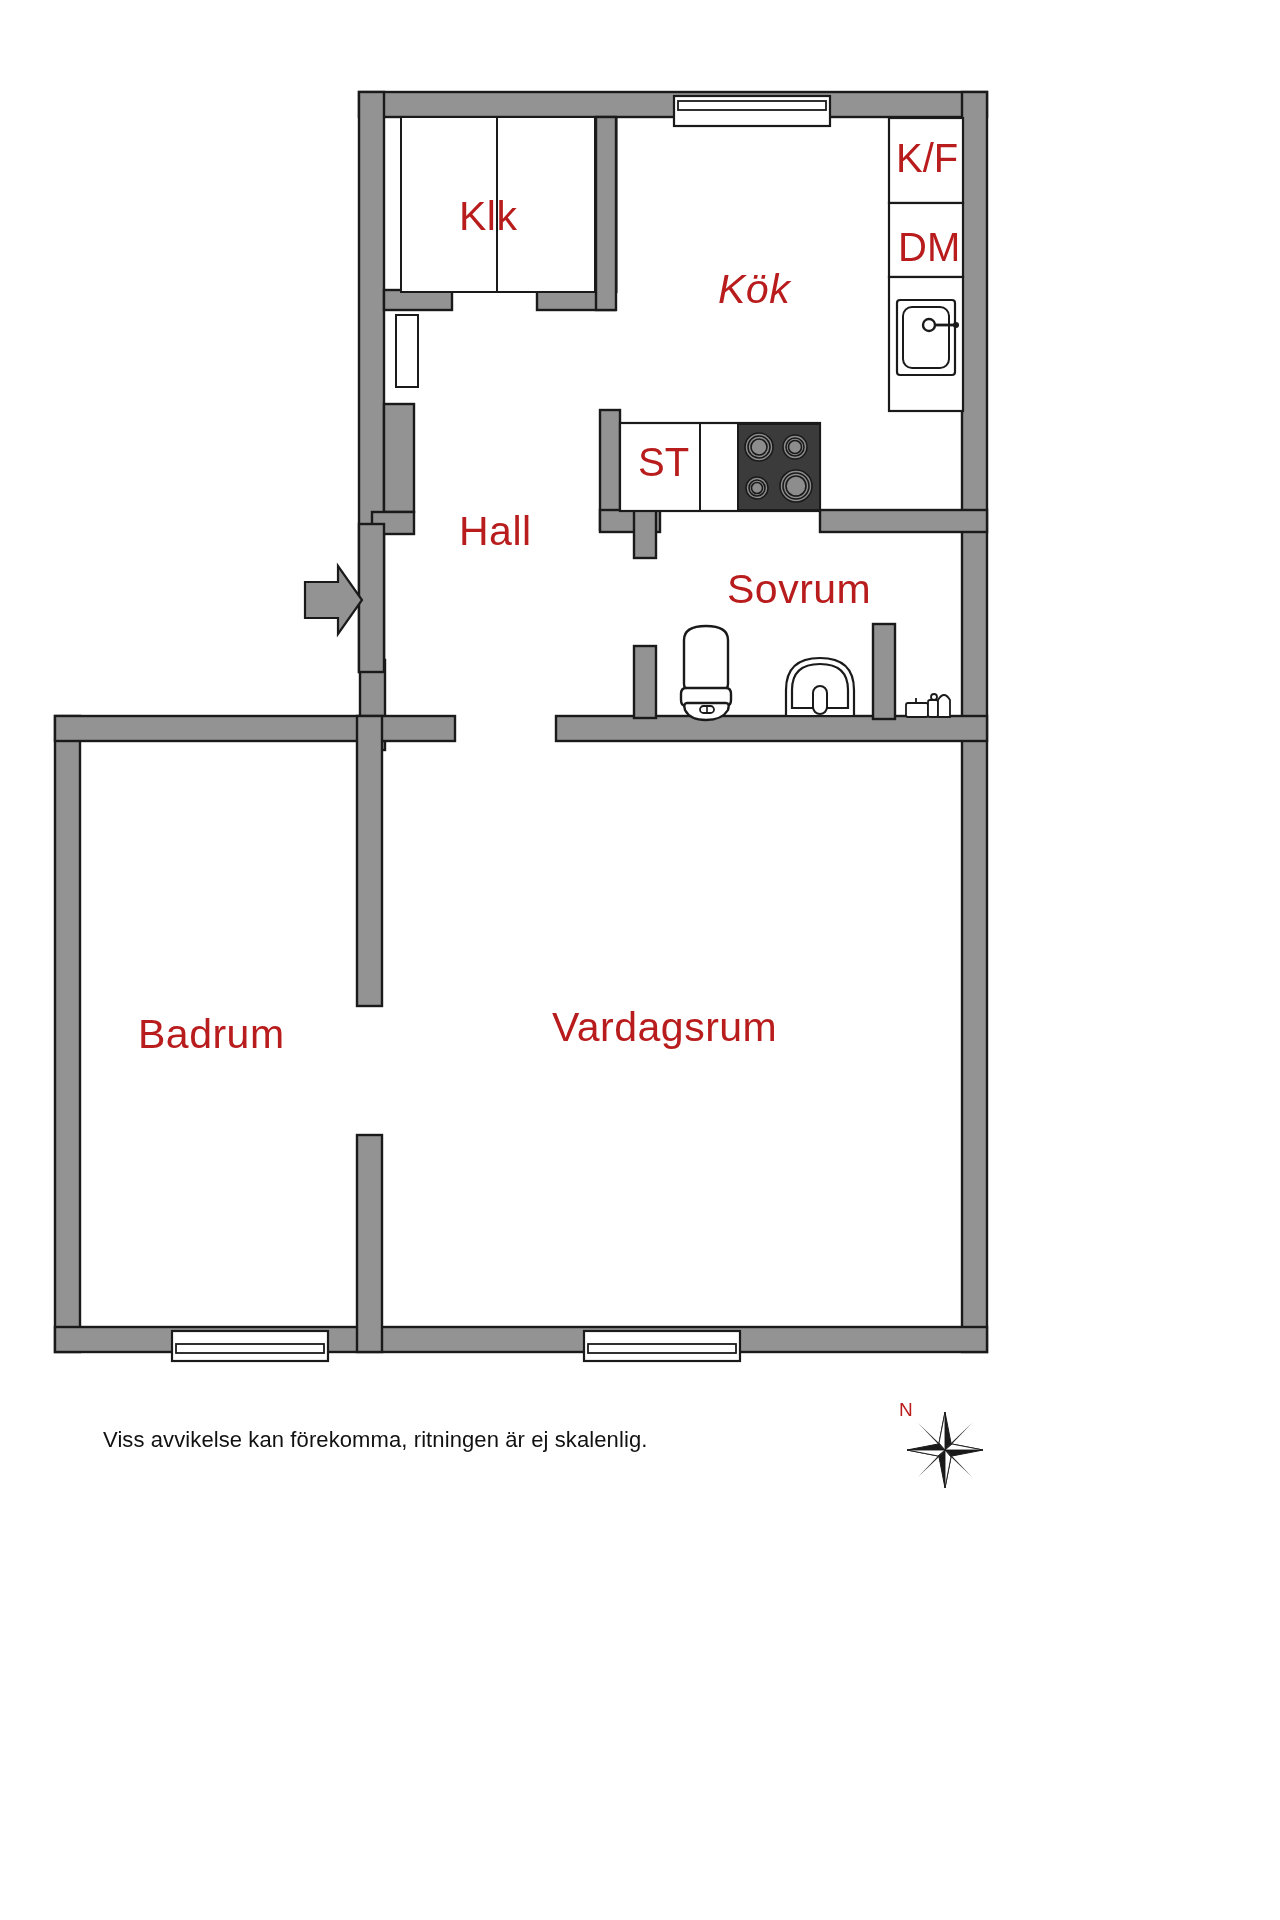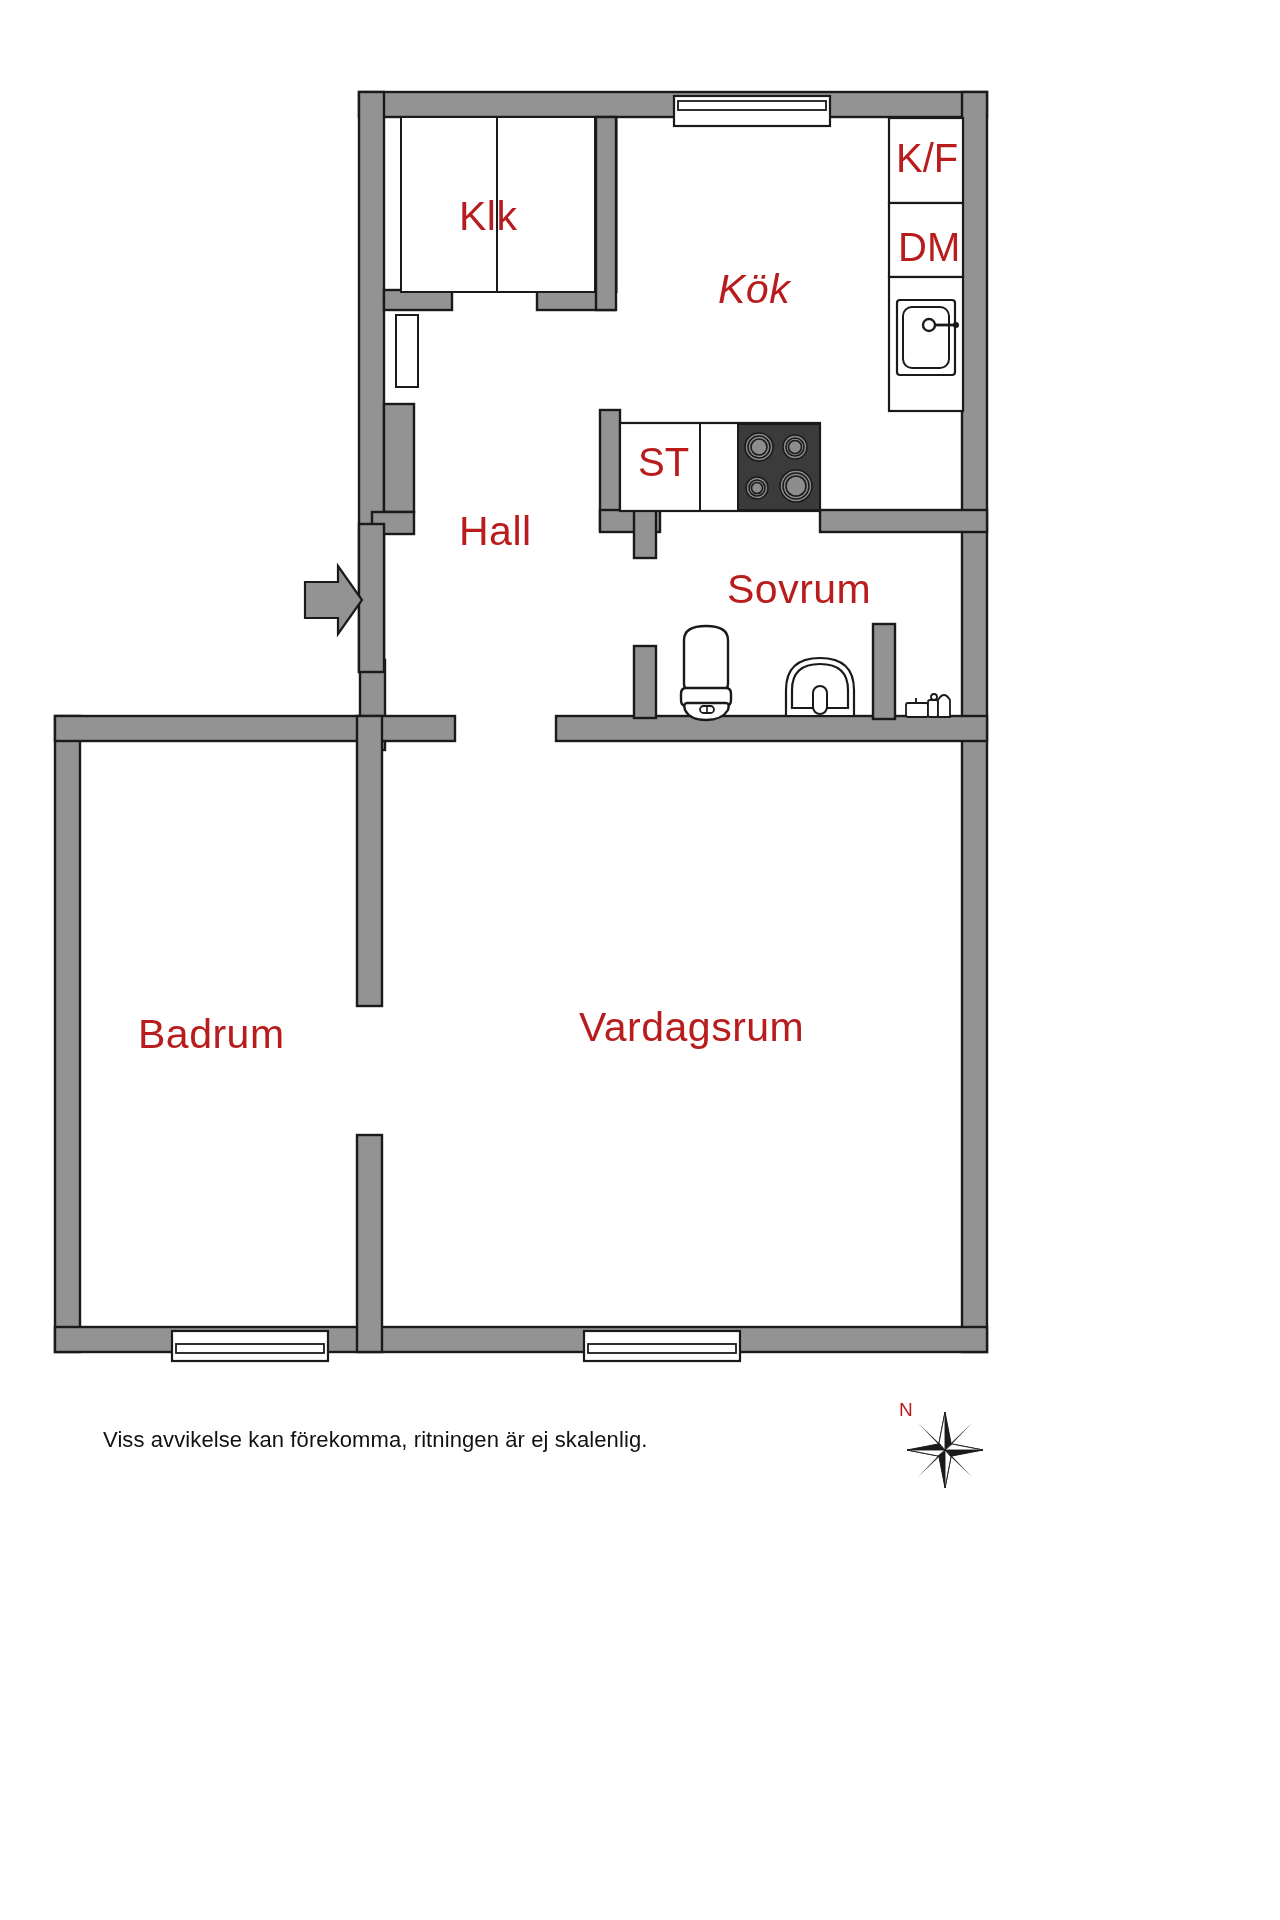--- a/index.html
+++ b/index.html
@@ -163,21 +163,21 @@
     </g>
   </g>
 
 </svg>
 
 <div class="lbl room-label" style="left:459px;top:193px;">Klk</div>
 <div class="lbl room-label" style="left:718px;top:266px;font-style:italic;">Kök</div>
 <div class="lbl room-label" style="left:459px;top:508px;">Hall</div>
 <div class="lbl room-label" style="left:727px;top:566px;">Sovrum</div>
 <div class="lbl room-label" style="left:138px;top:1011px;">Badrum</div>
-<div class="lbl room-label" style="left:552px;top:1004px;margin-left:27px;">Vardagsrum</div>
+<div class="lbl room-label" style="left:552px;top:1004px;">Vardagsrum</div>
 
 <div class="lbl appl-label" style="left:896px;top:136px;">K/F</div>
 <div class="lbl appl-label" style="left:898px;top:213px;margin-top:12px;">DM</div>
 <div class="lbl appl-label" style="left:638px;top:440px;">ST</div>
 
 <div class="lbl compass-n" style="left:899px;top:1399px;">N</div>
 
 <div class="lbl disclaimer" style="left:55px;top:1427px;margin-left:48px;">Viss avvikelse kan förekomma, ritningen är ej skalenlig.</div>
 
 </body></html>

